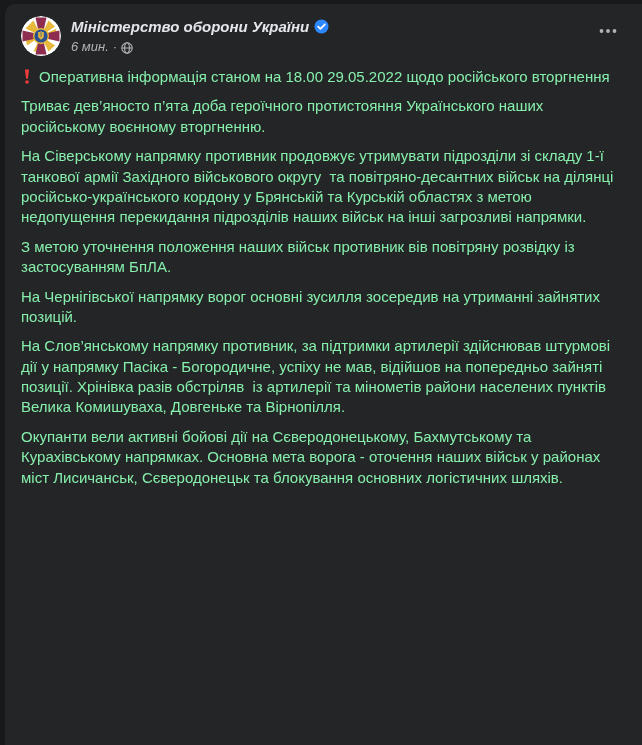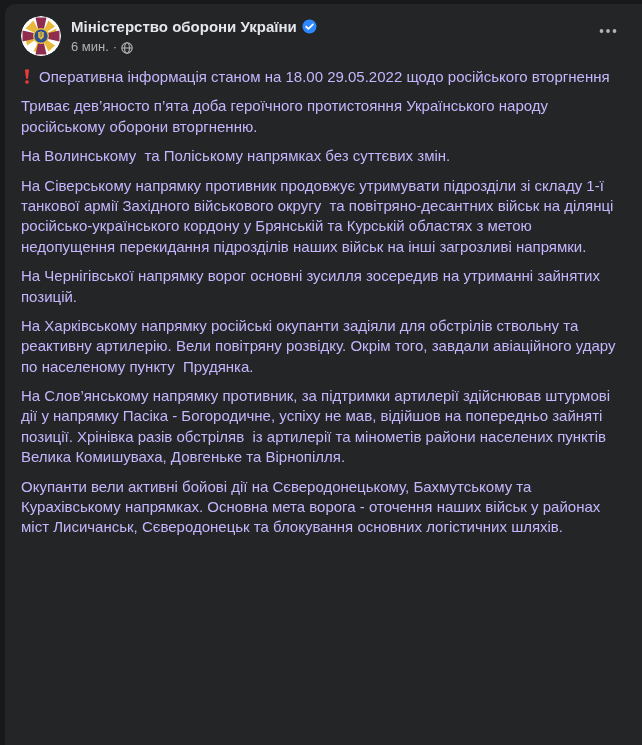--- a/index.html
+++ b/index.html
@@ -14,42 +14,42 @@
     background:#242526;
     border-top-left-radius:10px;
     padding:12px 16px 0 16px;
     box-sizing:border-box;
   }
   .post-header{display:flex;align-items:flex-start;}
   .avatar{
     width:40px;height:40px;border-radius:50%;overflow:hidden;flex:0 0 40px;
     cursor:pointer;display:block;
   }
-  .header-text{margin-left:10px;flex:1;min-width:0;padding-top:1px;}
+  .header-text{margin-left:10px;flex:1;min-width:0;padding-top:1px;font-style:italic;}
   .name-row{display:flex;align-items:center;gap:5px;}
   .page-name{
     color:#e4e6eb;font-weight:bold;font-size:15px;line-height:19px;
     text-decoration:none;cursor:pointer;
   }
   .verified{width:15px;height:15px;display:inline-block;flex:0 0 auto;}
   .meta-row{
     display:flex;align-items:center;gap:4px;margin-top:3px;
     color:#b0b3b8;font-size:13px;line-height:16px;
   }
   .meta-link{color:#b0b3b8;text-decoration:none;cursor:pointer;}
   .globe{width:12px;height:12px;display:inline-block;margin-top:1px;}
   .more-btn{
     width:36px;height:36px;border-radius:50%;border:none;background:transparent;
     display:flex;align-items:center;justify-content:center;cursor:pointer;
     margin-top:-2px;
   }
   .post-body{margin-top:11px;}
   .post-body p{
     margin:0 0 9px 0;
-    color:#c4b5fd;font-size:15px;line-height:1.36;
+    color:#86efac;font-size:15px;line-height:1.36;
     white-space:pre-wrap;
     word-break:normal;
   }
   .headline{display:block;}
   .excl{width:12px;height:15px;display:inline-block;vertical-align:-2px;margin-right:6px;}
 </style>
 </head>
 <body>
 
 <div class="card">
@@ -114,23 +114,22 @@
         </svg>
       </span>
     </button>
   </div>
 
   <div class="post-body">
     <p class="headline"><span class="excl"><svg width="12" height="15" viewBox="0 0 12 15">
             <path d="M3.9,0.6 h4.2 l-1.2,9.2 h-1.8 Z" fill="#ef3b3b"></path>
             <circle cx="6" cy="13" r="1.8" fill="#ef3b3b"></circle>
           </svg></span><span>Оперативна інформація станом на 18.00 29.05.2022 щодо російського вторгнення</span></p>
-    <p>Триває дев’яносто п’ята доба героїчного протистояння Українського народу російському оборони вторгненню.</p>
-    <p>На Волинському  та Поліському напрямках без суттєвих змін.</p>
+    <p>Триває дев’яносто п’ята доба героїчного протистояння Українського наших російському воєнному вторгненню.</p>
     <p>На Сіверському напрямку противник продовжує утримувати підрозділи зі складу 1-ї танкової армії Західного військового округу  та повітряно-десантних військ на ділянці російсько-українського кордону у Брянській та Курській областях з метою недопущення перекидання підрозділів наших військ на інші загрозливі напрямки.</p>
+    <p>З метою уточнення положення наших військ противник вів повітряну розвідку із застосуванням БпЛА.</p>
     <p>На Чернігівської напрямку ворог основні зусилля зосередив на утриманні зайнятих позицій.</p>
-    <p>На Харківському напрямку російські окупанти задіяли для обстрілів ствольну та реактивну артилерію. Вели повітряну розвідку. Окрім того, завдали авіаційного удару по населеному пункту  Прудянка.</p>
     <p>На Слов’янському напрямку противник, за підтримки артилерії здійснював штурмові дії у напрямку Пасіка - Богородичне, успіху не мав, відійшов на попередньо зайняті позиції. Хрінівка разів обстріляв  із артилерії та мінометів райони населених пунктів Велика Комишуваха, Довгеньке та Вірнопілля.</p>
     <p>Окупанти вели активні бойові дії на Сєверодонецькому, Бахмутському та Курахівському напрямках. Основна мета ворога - оточення наших військ у районах міст Лисичанськ, Сєверодонецьк та блокування основних логістичних шляхів.</p>
 
   </div>
 
 </div>
 
 </body></html>

